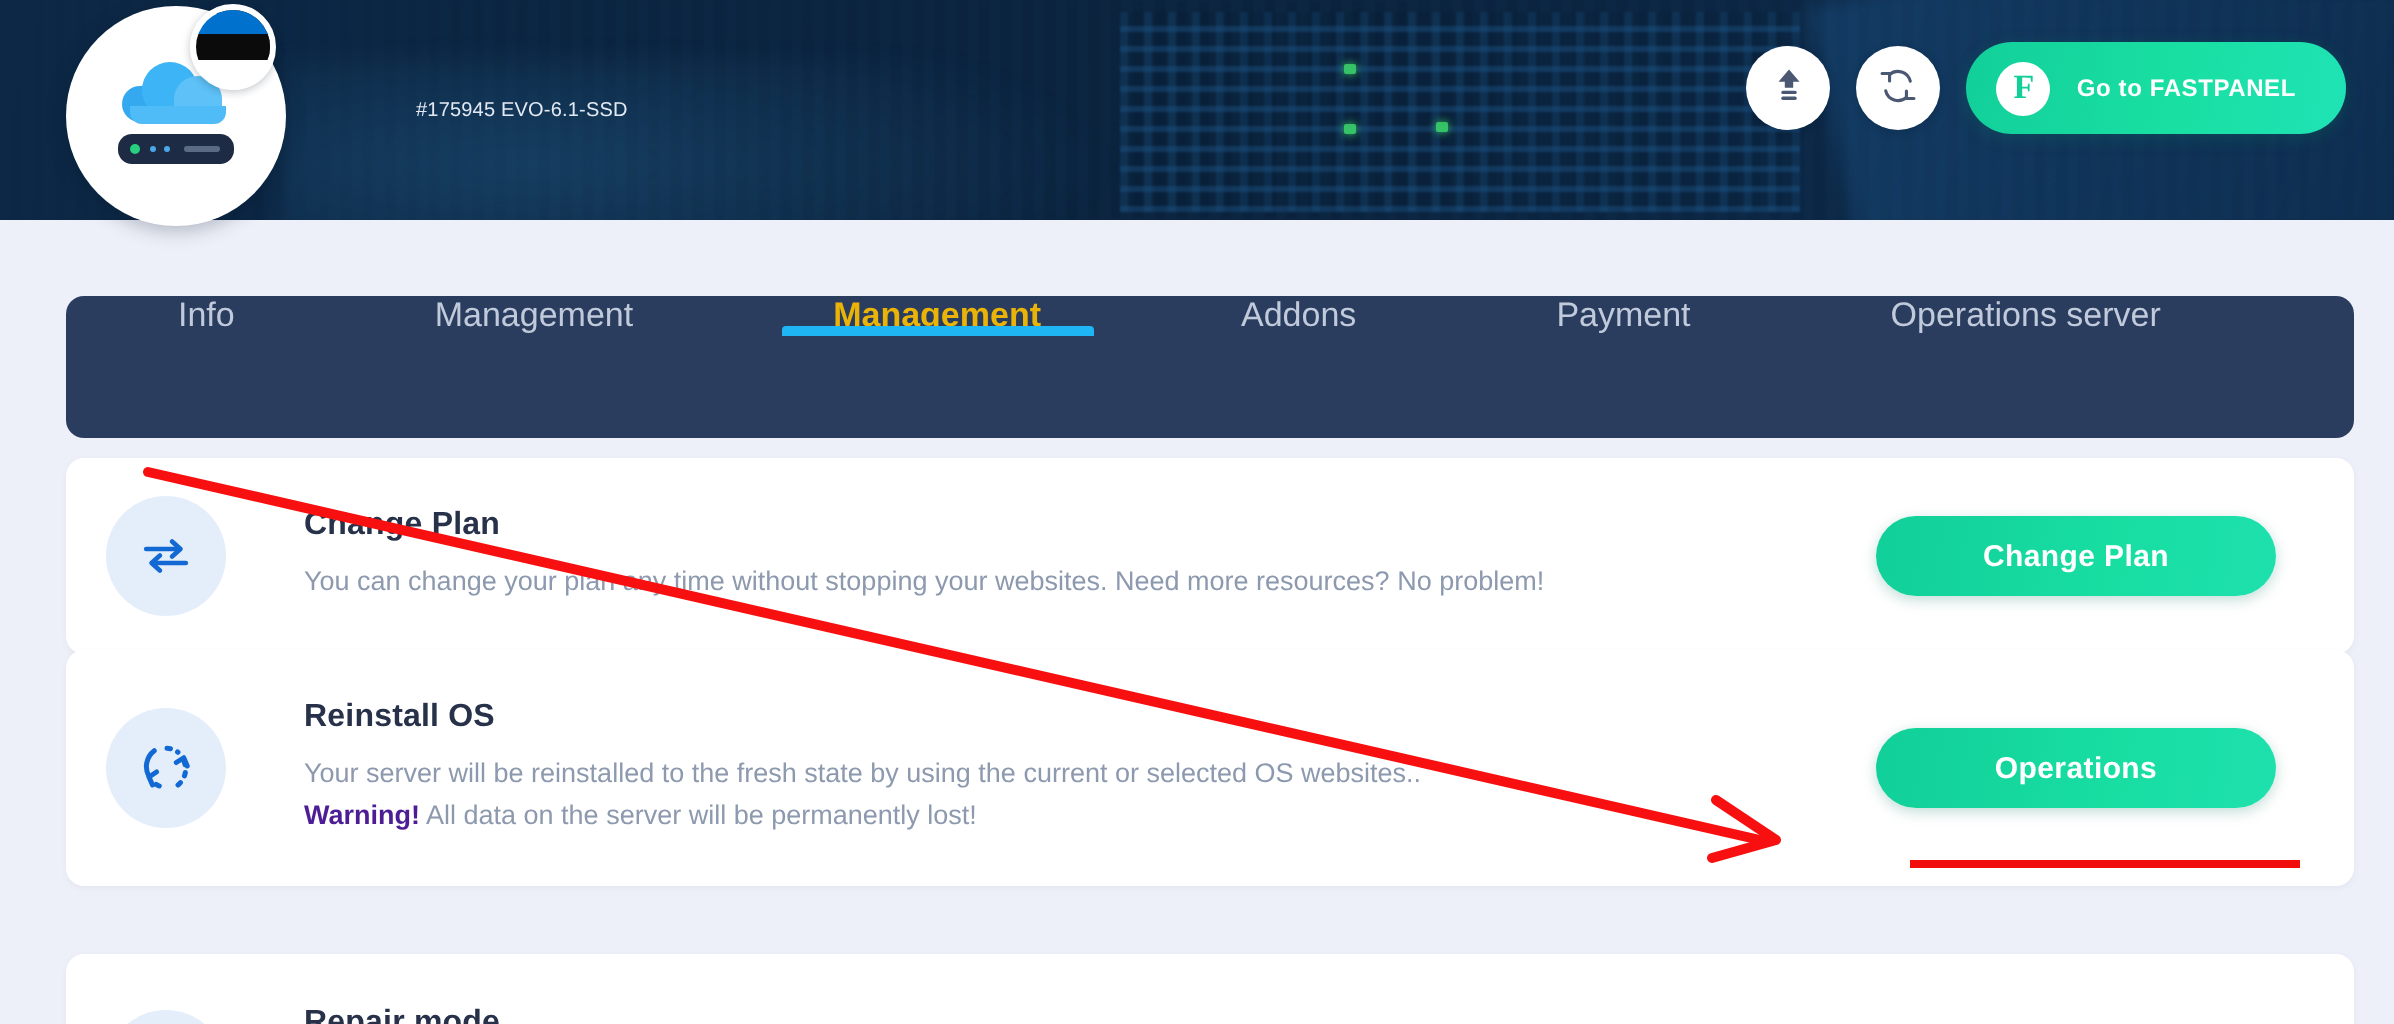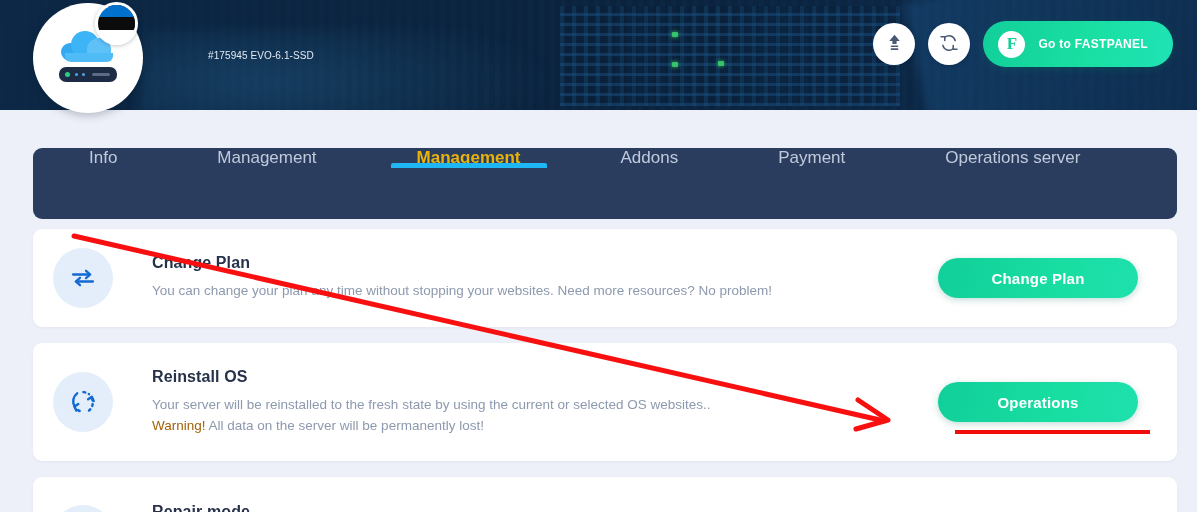--- a/index.html
+++ b/index.html
@@ -134,33 +134,33 @@
     height: 5px; background: #1fb6f5; border-radius: 2px 2px 0 0;
   }
 
   
   .card {
     position: absolute; left: 33px; width: 1144px;
     background: #ffffff; border-radius: 9px;
     box-shadow: 0 1px 3px rgba(40,55,90,0.06);
   }
   #card-change-plan { top: 229px; height: 98px; }
-  #card-reinstall  { top: 343px; height: 118px; }
+  #card-reinstall  { top: 325px; height: 118px; }
   #card-repair     { top: 477px; height: 90px; }
 
   .card-icon {
     position: absolute; left: 20px; top: 50%; transform: translateY(-50%);
     width: 60px; height: 60px; border-radius: 50%;
     background: #e4eefa;
     display: flex; align-items: center; justify-content: center;
   }
   .card-body { position: absolute; left: 119px; top: 50%; transform: translateY(-50%); width: 800px; }
   .card-title { font-size: 16px; font-weight: bold; color: #27324a; margin-bottom: 9px; letter-spacing: .1px; }
   .card-desc { font-size: 13.5px; color: #8d99ae; line-height: 1.52; }
-  .card-desc b { color: #a16207; font-weight: normal; }
+  .card-desc b { color: #4c1d95; font-weight: bold; }
   .cta {
     position: absolute; right: 39px; top: 50%; transform: translateY(-50%);
     width: 200px; height: 40px; border-radius: 20px; border: none; cursor: pointer;
     background: linear-gradient(100deg, #11cf99 0%, #18dea2 60%, #1ee0ad 100%);
     color: #ffffff; font-size: 15px; font-weight: bold; letter-spacing: .2px;
     font-family: "Liberation Sans", sans-serif;
     box-shadow: 0 2px 7px rgba(10,120,95,0.25);
   }
   #card-repair .card-body { top: 26px; transform: none; }
 

